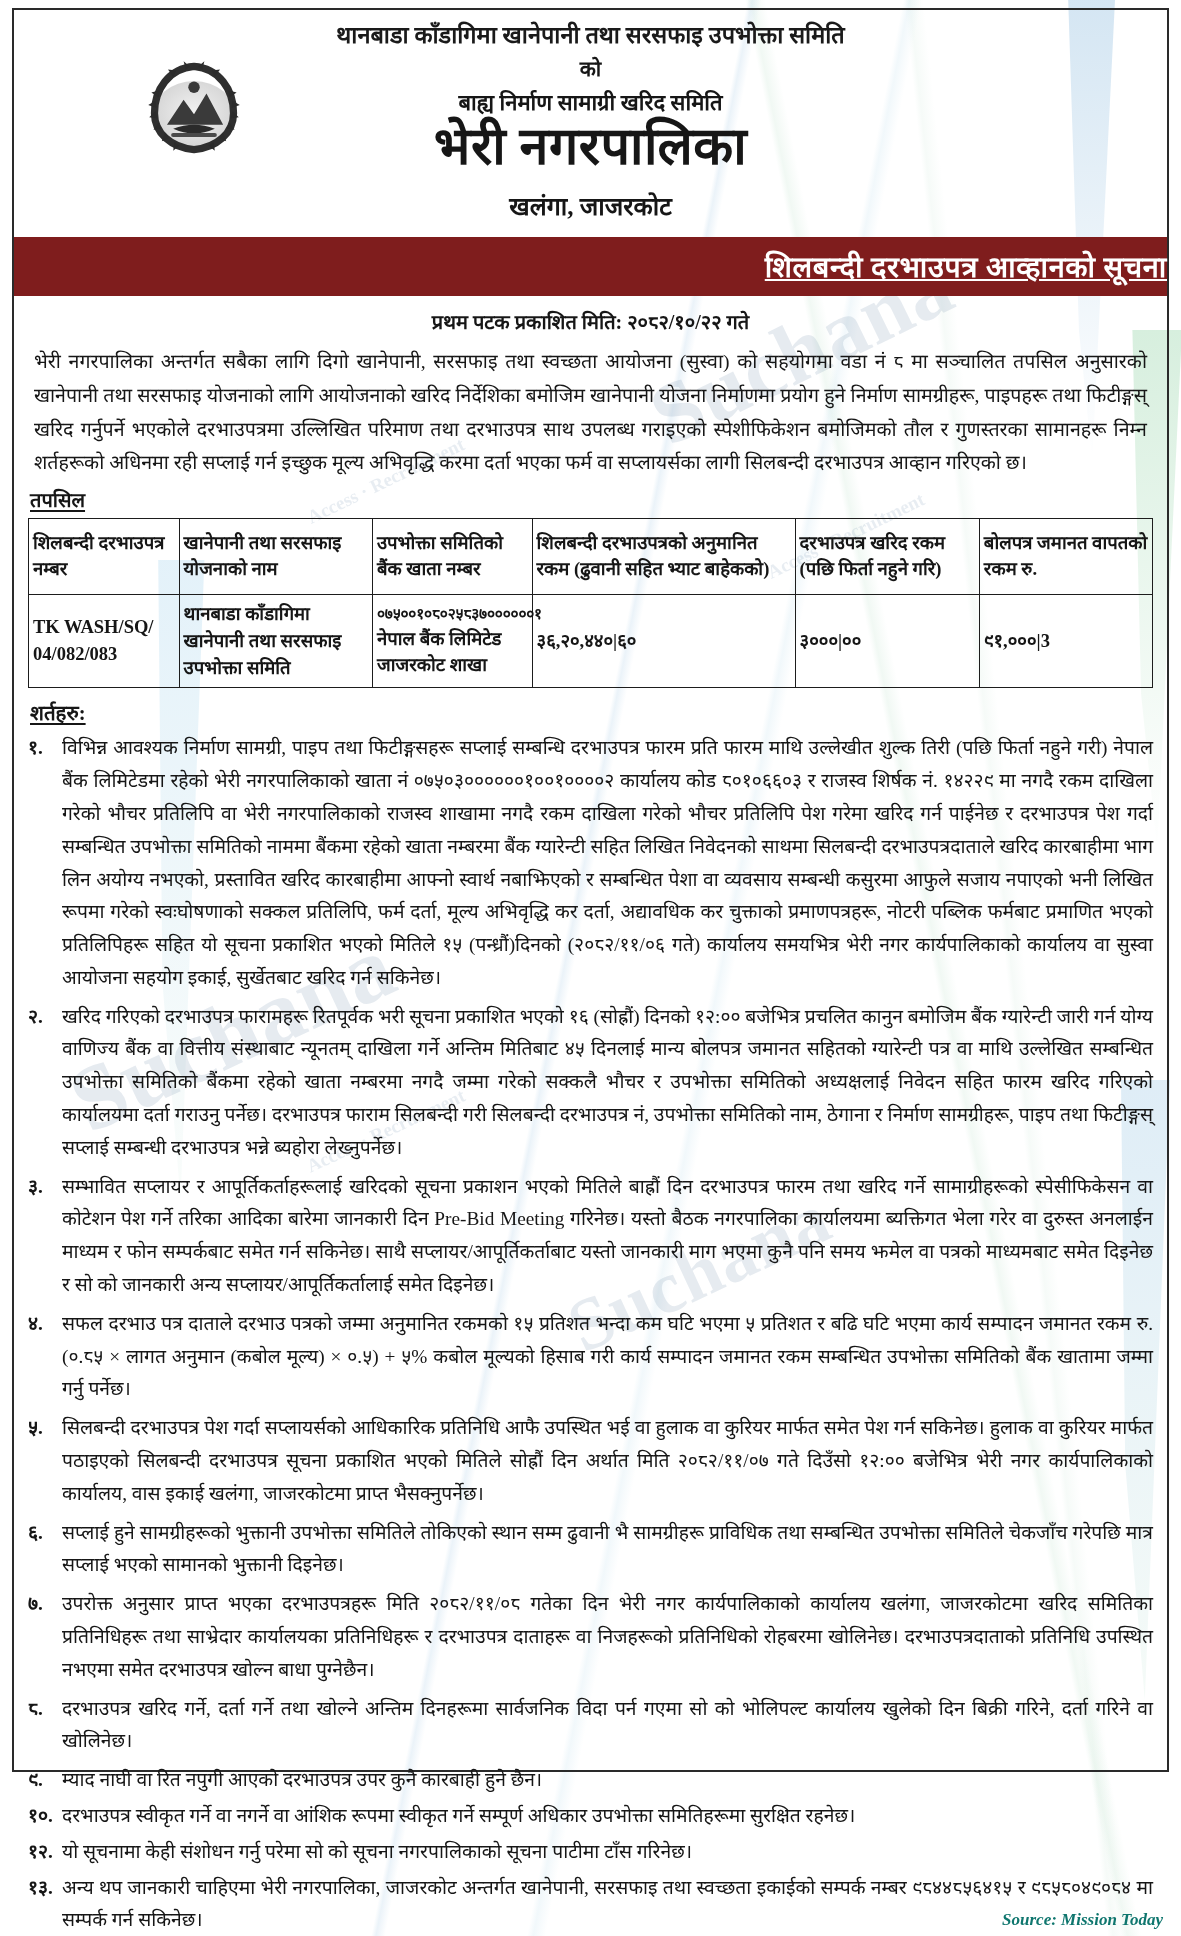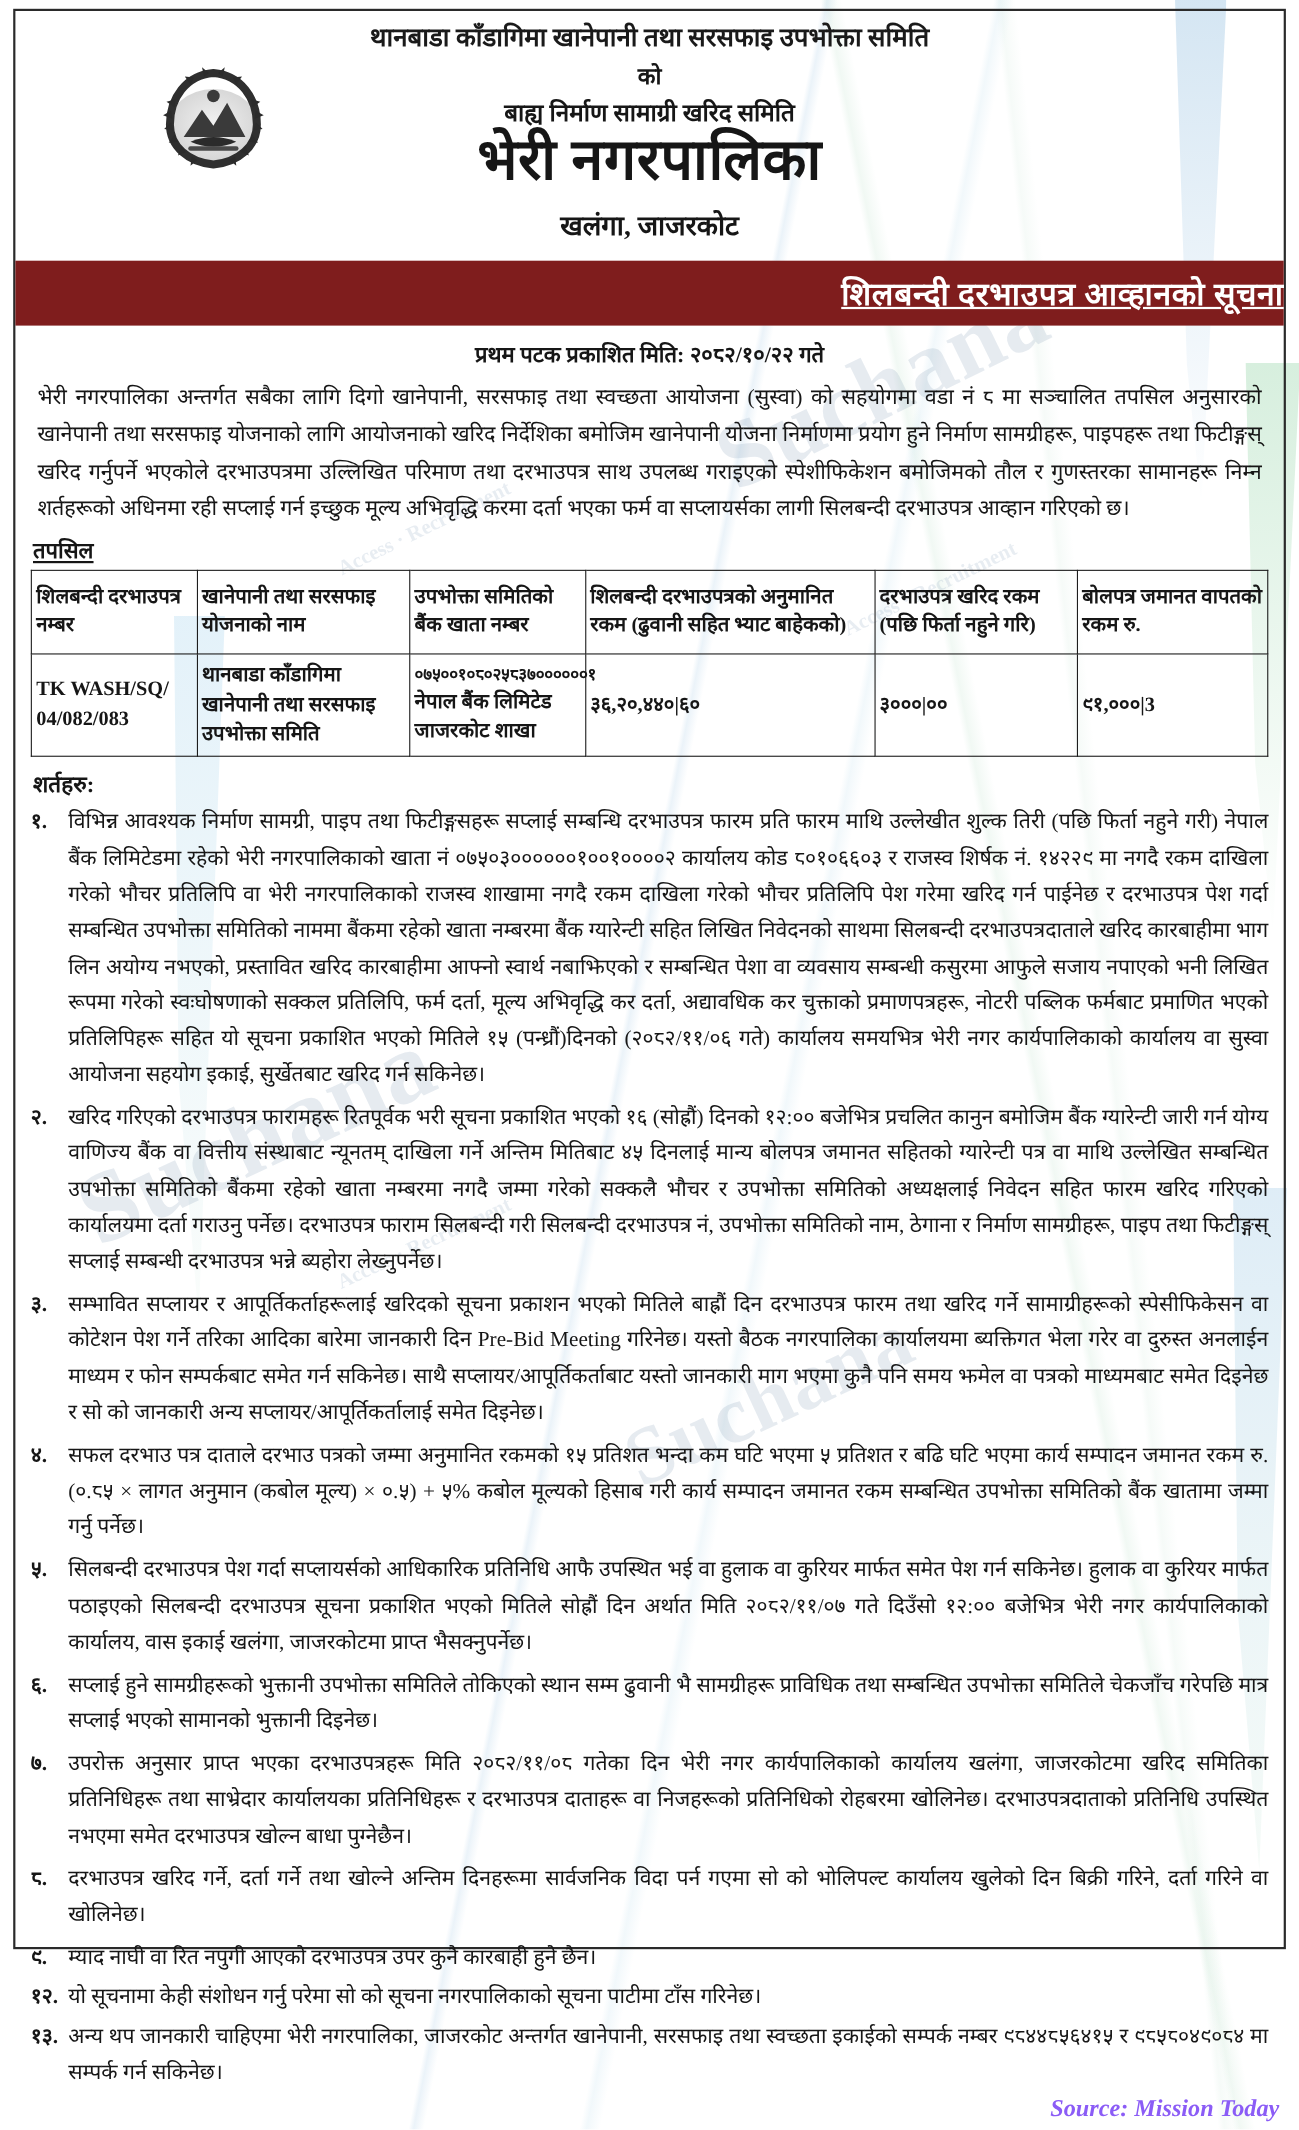--- a/index.html
+++ b/index.html
@@ -177,20 +177,21 @@
   table.detail th { height: 76px; }
   table.detail td { height: 84px; }
   td.acct { font-size: 17.5px; line-height: 1.4; }
   td.acct .acctno { font-size: 15.5px; letter-spacing: -.2px; display: block; }
   td.tkno { font-family: "Liberation Serif", serif; font-size: 19px; line-height: 1.5; }
 
   
   .sharta-head {
     font-size: 20.5px;
     font-weight: 700;
+    text-decoration: underline;
     text-underline-offset: 3px;
     margin: 4px 0 6px 2px;
   }
   ol.conds {
     list-style: none;
     margin: 0; padding: 0;
   }
   ol.conds > li {
     display: flex;
     align-items: flex-start;
@@ -210,24 +211,24 @@
     text-justify: inter-word;
   }
   ol.conds > li.tight { margin-bottom: 3px; }
 
   
   .source-credit {
     position: absolute;
     right: 18px;
     bottom: 6px;
     z-index: 6;
-    font-size: 22px;
+    font-size: 17px;
     font-style: italic;
     font-weight: 700;
-    color: #8b5cf6;
+    color: #0f766e;
   }
 </style>
 </head>
 <body>
 
 <div class="bg-streaks"></div>
 <div class="wm-blue-wedge"></div>
 <div class="wm-blue-wedge2"></div>
 <div class="wm-green-wedge"></div>
 <div class="wm-left-wedge"></div>
@@ -365,20 +366,24 @@
         </li>
       <li>
           <span class="num">८.</span>
           <span class="txt">दरभाउपत्र खरिद गर्ने, दर्ता गर्ने तथा खोल्ने अन्तिम दिनहरूमा सार्वजनिक विदा पर्न गएमा सो को भोलिपल्ट कार्यालय खुलेको दिन बिक्री गरिने, दर्ता गरिने वा खोलिनेछ।</span>
         </li>
       <li class="tight">
           <span class="num">९.</span>
           <span class="txt">म्याद नाघी वा रित नपुगी आएको दरभाउपत्र उपर कुनै कारबाही हुने छैन।</span>
         </li>
       <li class="tight">
+          <span class="num">१०.</span>
+          <span class="txt">दरभाउपत्र स्वीकृत गर्ने वा नगर्ने वा आंशिक रूपमा स्वीकृत गर्ने सम्पूर्ण अधिकार उपभोक्ता समितिहरूमा सुरक्षित रहनेछ।</span>
+        </li>
+      <li class="tight">
           <span class="num">१२.</span>
           <span class="txt">यो सूचनामा केही संशोधन गर्नु परेमा सो को सूचना नगरपालिकाको सूचना पाटीमा टाँस गरिनेछ।</span>
         </li>
       <li>
           <span class="num">१३.</span>
           <span class="txt">अन्य थप जानकारी चाहिएमा भेरी नगरपालिका, जाजरकोट अन्तर्गत खानेपानी, सरसफाइ तथा स्वच्छता इकाईको सम्पर्क नम्बर ९८४४८५६४१५ र ९८५८०४९०८४ मा सम्पर्क गर्न सकिनेछ।</span>
         </li>
     </ol>
 
   </div>

